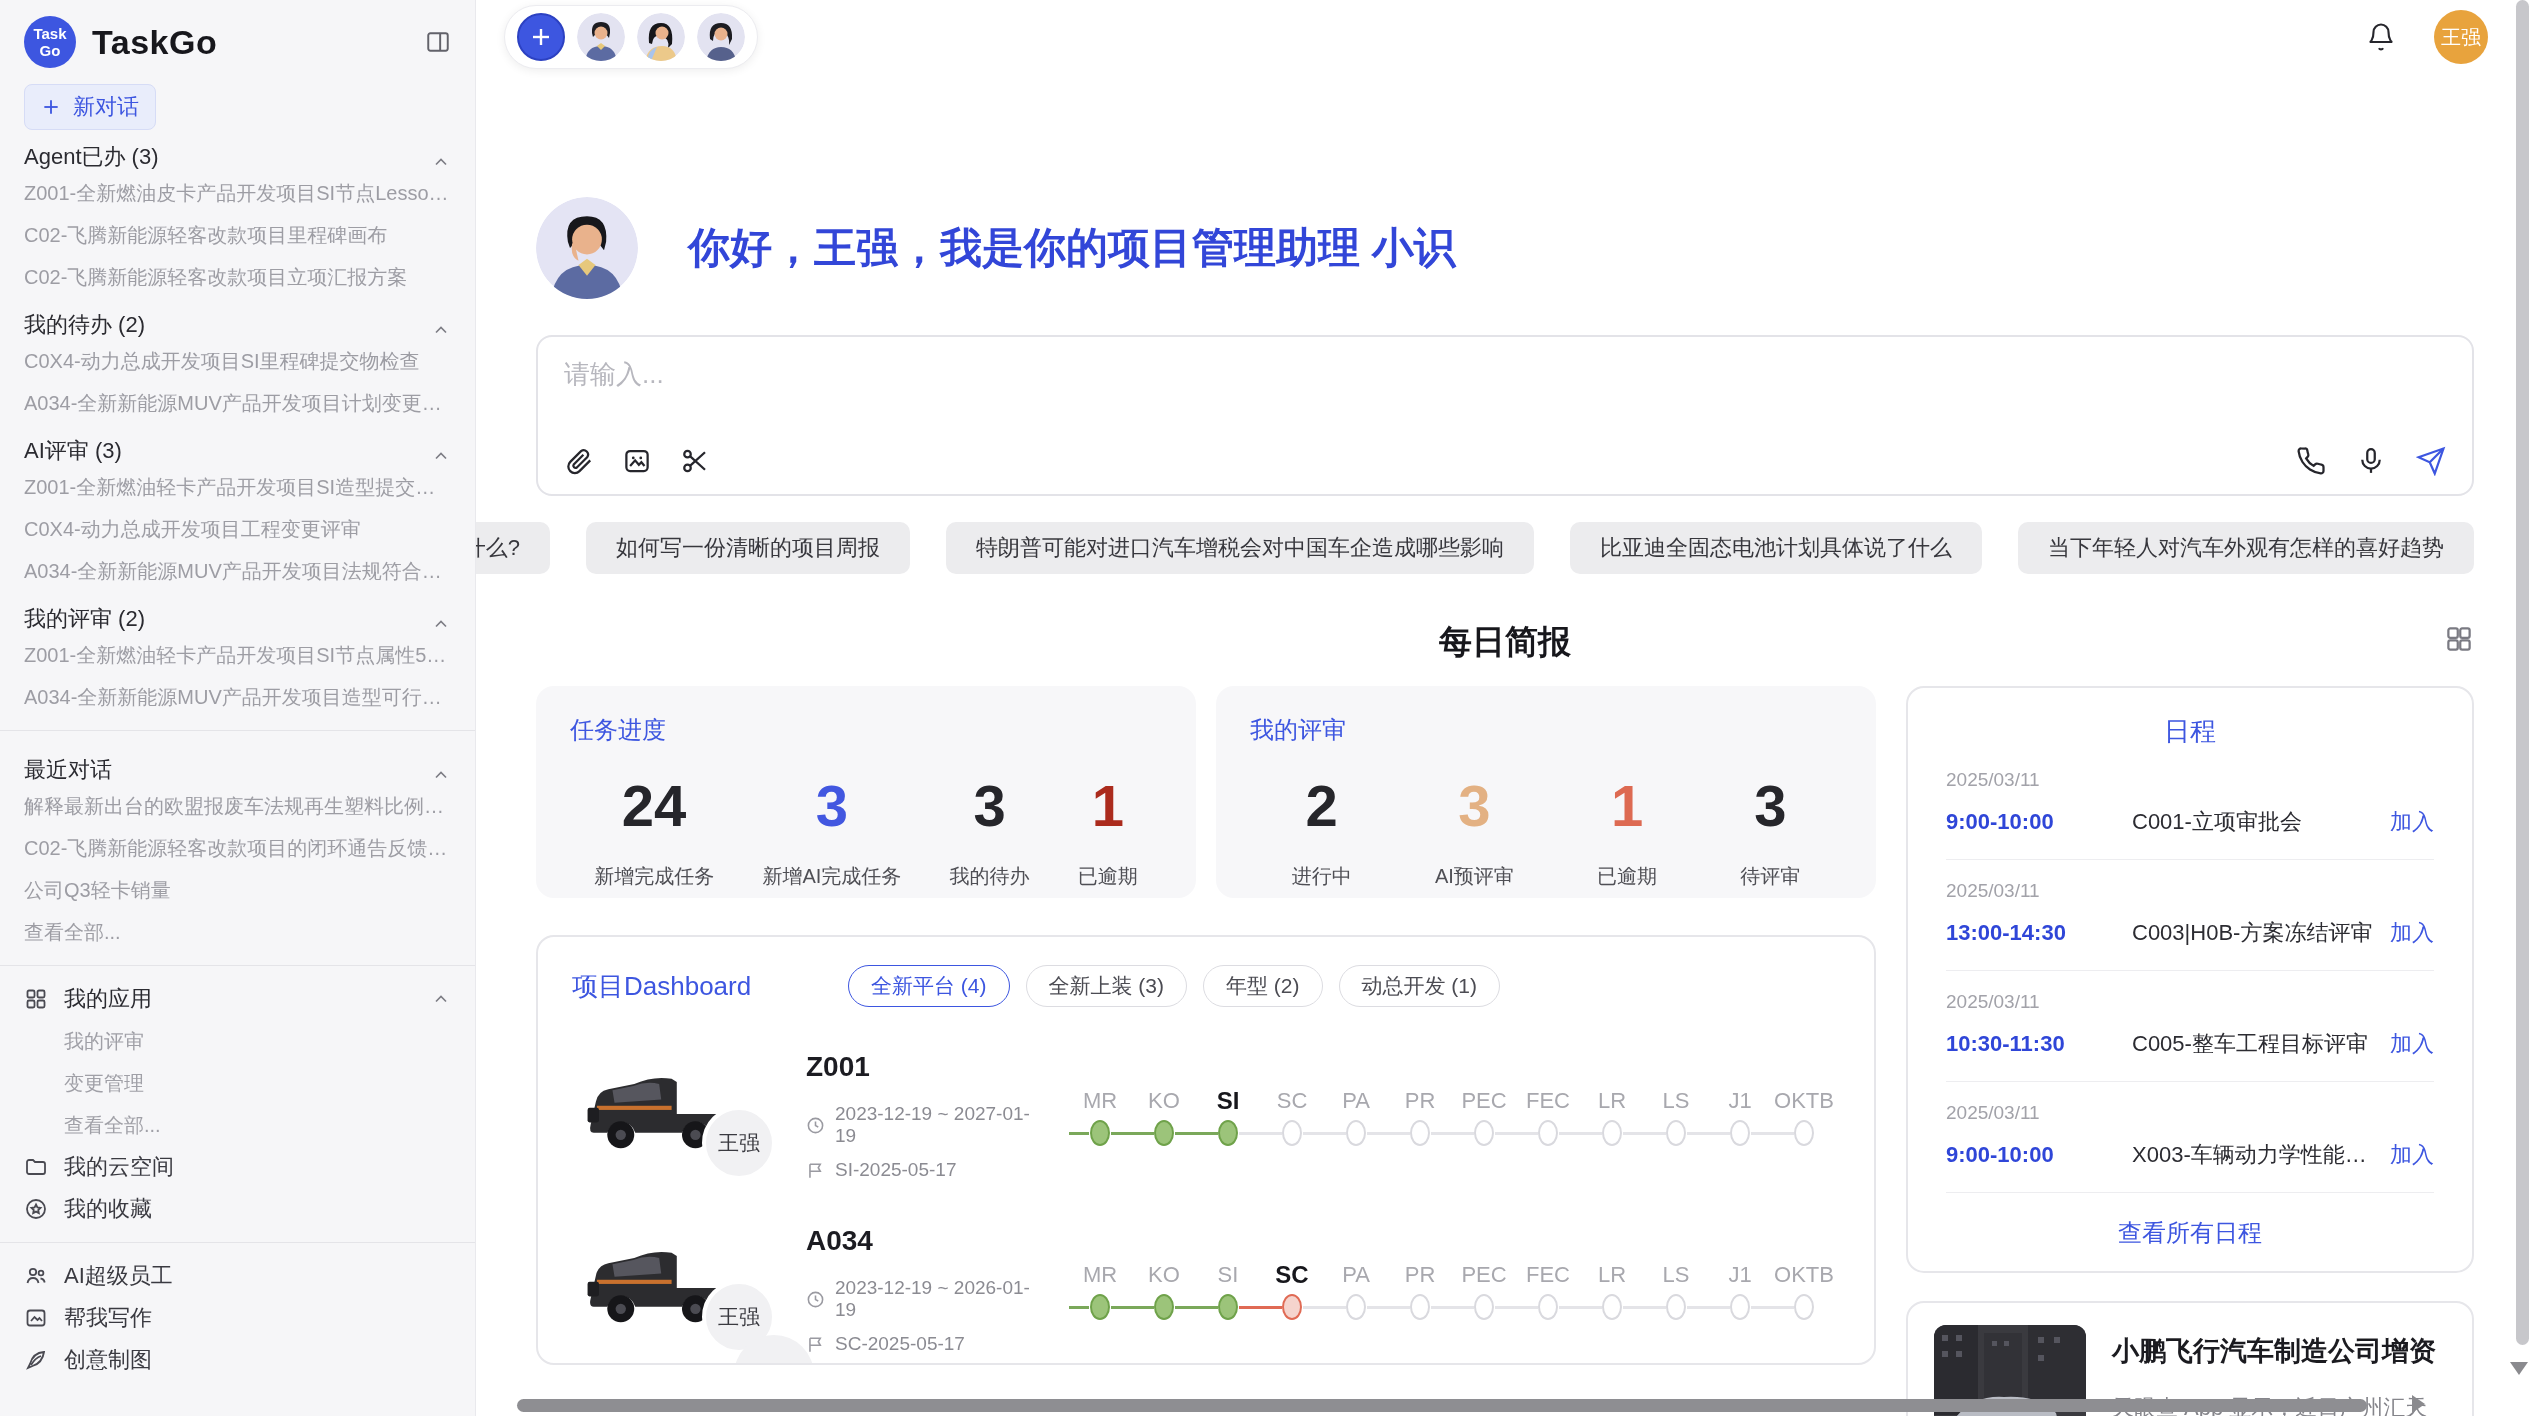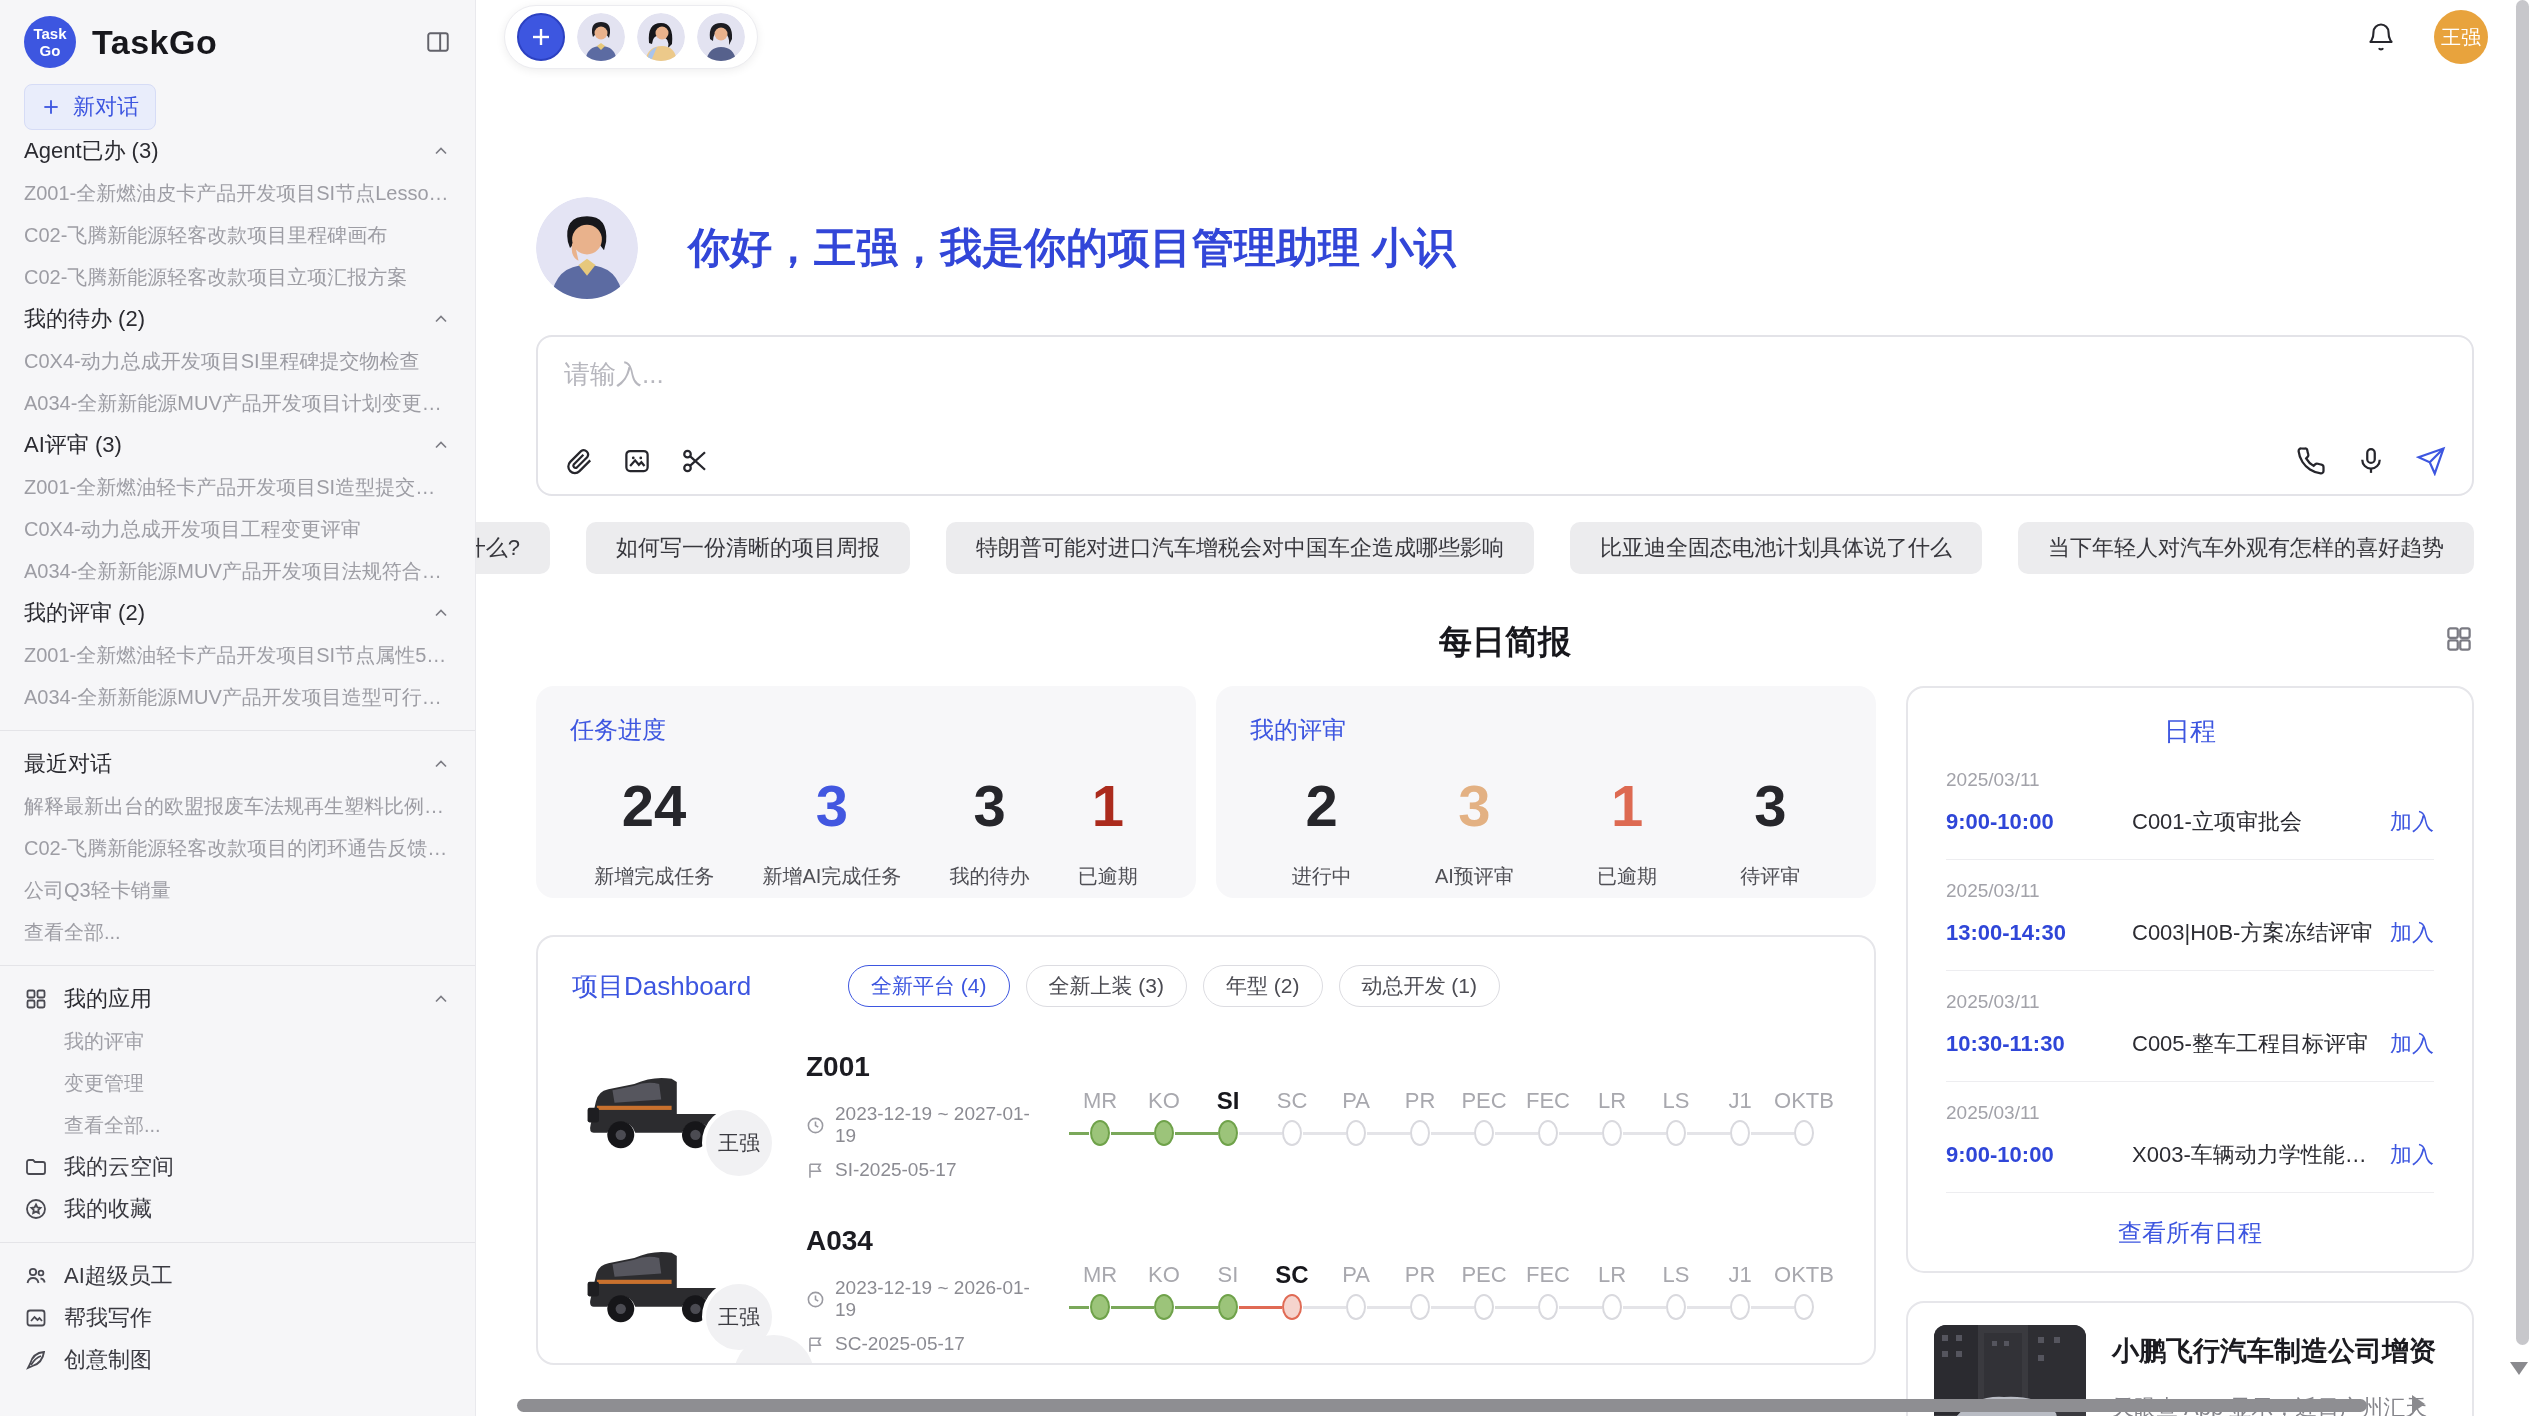--- a/index.html
+++ b/index.html
@@ -7,21 +7,21 @@
   body { font-family:"Liberation Sans","DejaVu Sans",sans-serif; background:#fff; display:flex; position:relative; }
   svg { display:block; }
 
   
   .sidebar { width:476px; height:1416px; background:#f6f6f8; border-right:1px solid #e9e9ed; padding:14px 24px 10px 24px; flex-shrink:0; overflow:hidden; }
   .side-header { display:flex; align-items:center; gap:16px; height:56px; }
   .logo-circle { width:52px; height:52px; border-radius:50%; background:#3d56e0; color:#fff; display:flex; flex-direction:column; align-items:center; justify-content:center; font-size:15px; line-height:17px; font-weight:bold; }
   .app-title { font-size:34px; font-weight:bold; color:#17171c; letter-spacing:0.5px; }
   .collapse-btn { margin-left:auto; color:#62626a; cursor:pointer; }
   .new-chat-btn { margin-top:14px; height:46px; background:#e9edfb; border:1px solid #d6dcf6; border-radius:8px; color:#3d56e0; font-size:22px; display:flex; align-items:center; gap:12px; padding:0 16px; cursor:pointer; }
-  .side-row { height:42px; display:flex; align-items:center; }
+  .side-row { height:42px; display:flex; align-items:flex-end; }
   .side-sec-header { justify-content:space-between; font-size:22px; color:#2b2b31; }
   .side-item { font-size:20px; color:#9d9da4; white-space:nowrap; overflow:hidden; text-overflow:ellipsis; display:block; line-height:42px; cursor:pointer; }
   .side-divider { border-top:1px solid #e4e4e8; margin:12px -24px; }
   .chev { color:#7c7c84; }
   .side-app-header { display:flex; align-items:center; gap:16px; font-size:22px; color:#2b2b31; }
   .side-app-header .chev { margin-left:auto; }
   .side-subitem { padding-left:40px; font-size:20px; color:#a0a0a7; line-height:42px; white-space:nowrap; overflow:hidden; text-overflow:ellipsis; display:block; cursor:pointer; }
   .side-link { display:flex; align-items:center; gap:16px; font-size:22px; color:#3a3a41; cursor:pointer; }
   .side-icon { width:24px; height:24px; color:#4a4a52; flex-shrink:0; }
 

